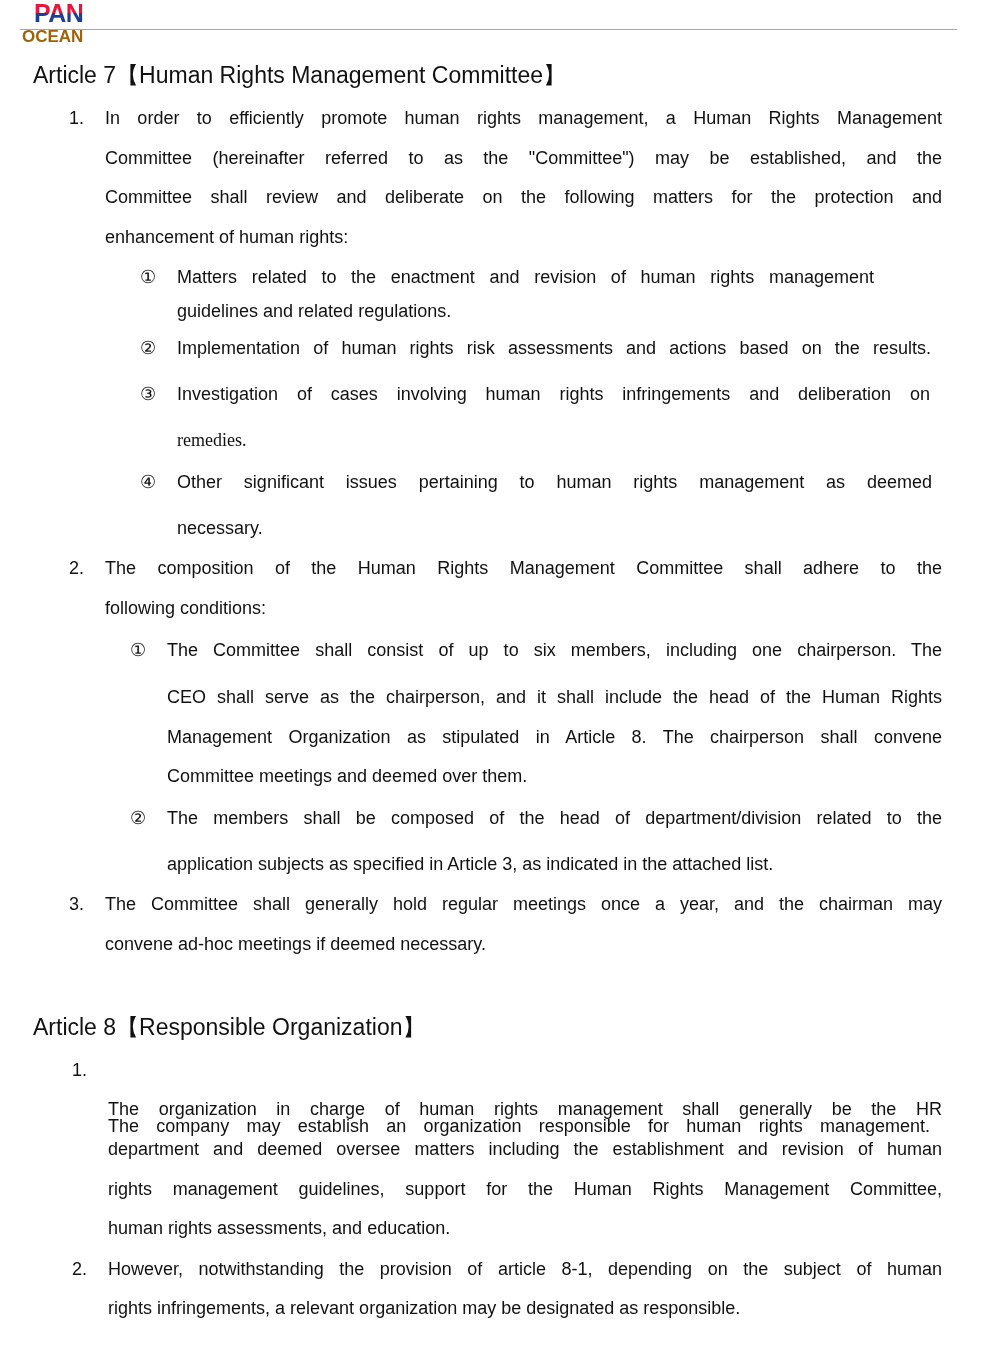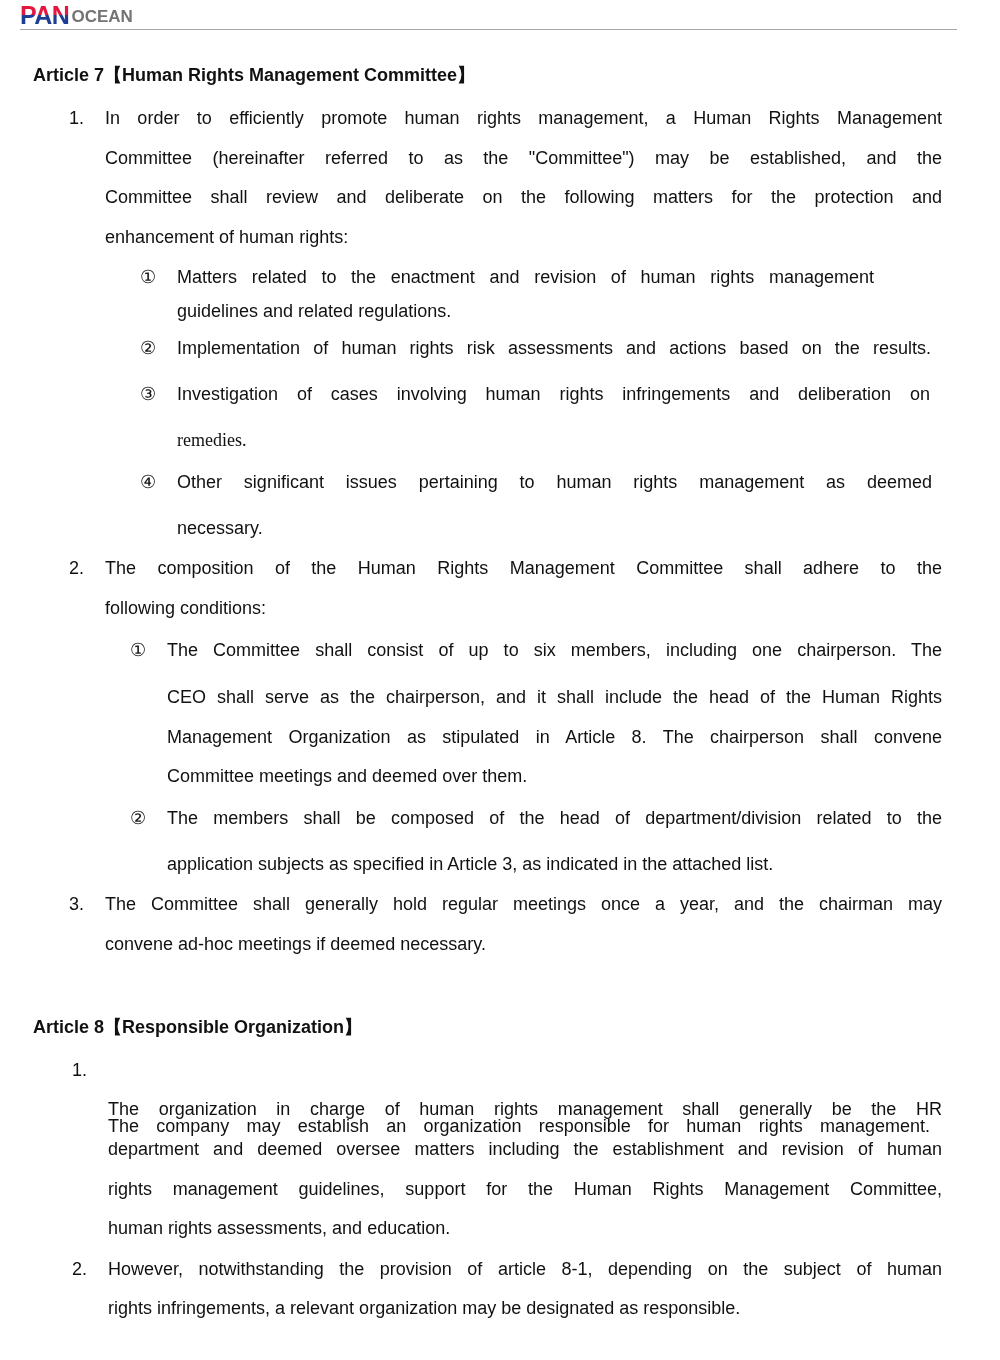--- a/index.html
+++ b/index.html
@@ -1,26 +1,26 @@
 <!DOCTYPE html>
 <html><head>
 <meta charset="utf-8">
 <style>
   html, body { margin:0; padding:0; background:#ffffff; }
   body { width:1000px; height:1360px; position:relative; overflow:hidden;
          font-family:"Liberation Sans", sans-serif; color:#111; }
-  .logo { position:absolute; left:20px; top:0px; height:28px; display:flex; align-items:flex-end; }
+  .logo { position:absolute; left:20px; top:0px; height:28px; display:flex; align-items:flex-end;flex-direction:column; }
   .logo-pan { font-family:"Liberation Sans", sans-serif; font-weight:bold; font-size:25px; letter-spacing:-0.5px;
               background:linear-gradient(180deg,#e5173f 0%,#e5173f 48%,#1d3f93 52%,#1d3f93 100%);
               -webkit-background-clip:text; background-clip:text; color:transparent; line-height:26px; }
-  .logo-ocean { font-family:"Liberation Sans", sans-serif; font-weight:bold; font-size:17px; color:#737373; margin-left:2px; line-height:22px; }
+  .logo-ocean { font-family:"Liberation Sans", sans-serif; font-weight:bold; font-size:17px; color:#a16207; margin-left:2px; line-height:22px; }
   .hr { position:absolute; left:20px; top:29px; width:937px; height:1px; background:#a8a8a8; }
 
   .t { position:absolute; font-size:18px; white-space:nowrap; line-height:22px; }
-  .h { font-weight:bold; font-size:18px; }
+  .h { font-weight:normal; font-size:23px; }
   .just { display:block; text-align:justify; text-align-last:justify; white-space:normal; }
 </style>
 </head>
 <body>
 
 <div class="logo">
   <span class="logo-pan">PAN</span>
   <span class="logo-ocean">OCEAN</span>
 </div>
 <div class="hr"></div>

